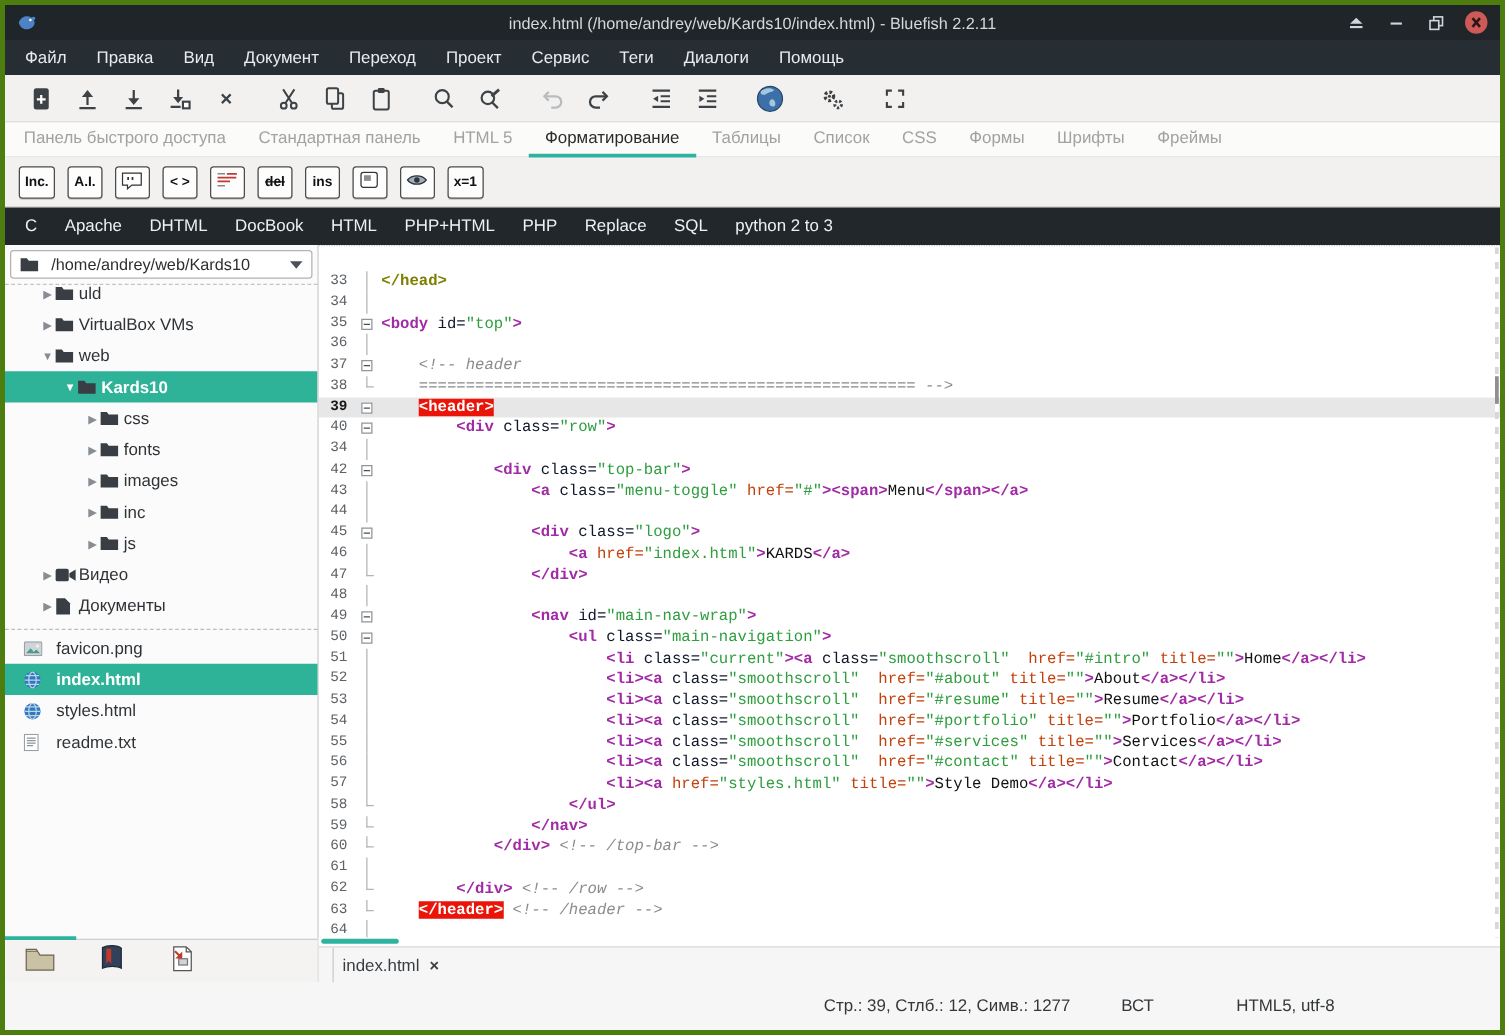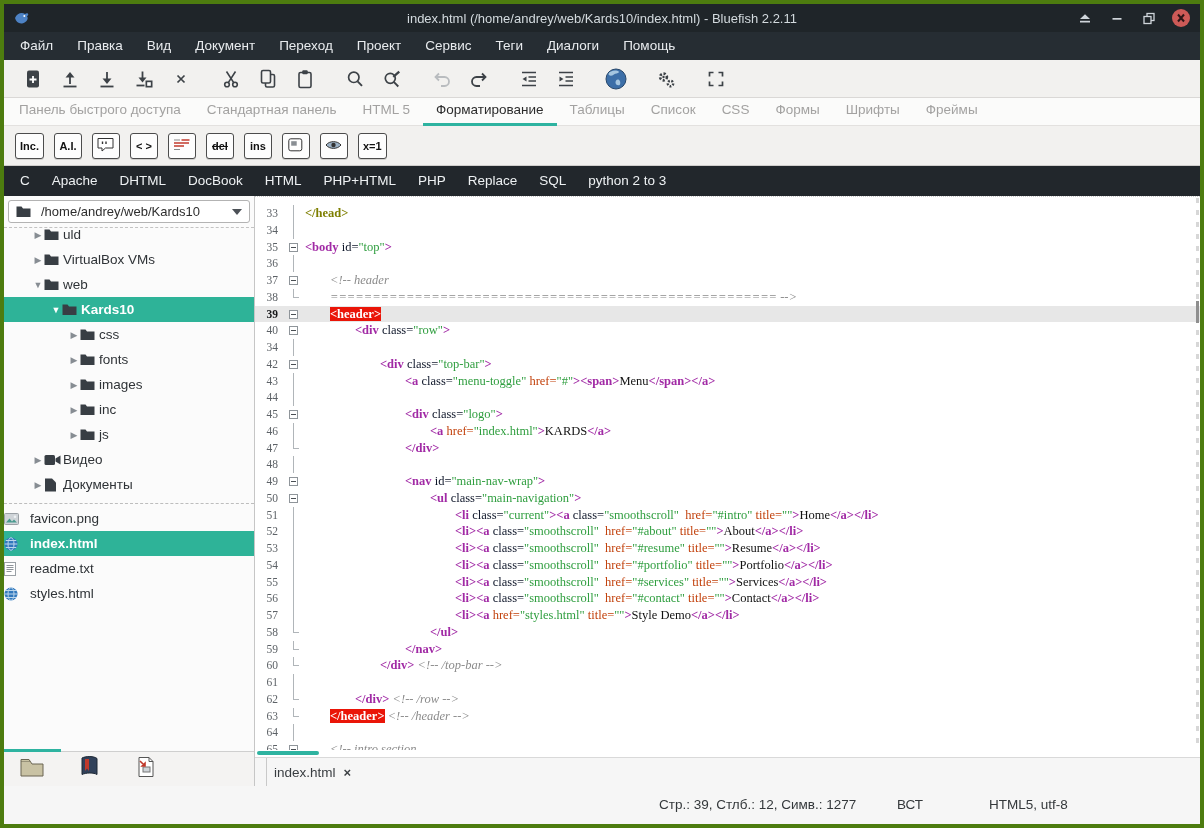--- a/index.html
+++ b/index.html
@@ -46,28 +46,28 @@
   .pathsel{margin:4px;height:23px;background:#fff;border:1px solid #b3b3b3;border-radius:3px;display:flex;align-items:center;padding:0 7px;font-size:13px;color:#2e2e2e;gap:6px}
   .pathsel .caret{margin-left:auto;width:0;height:0;border-left:5px solid transparent;border-right:5px solid transparent;border-top:6px solid #4c5157}
   .treewrap{border-top:1px dashed #c3c3c3;overflow:hidden;flex:0 0 270px}
   .trow,.frow{height:25px;display:flex;align-items:center;font-size:13.5px;color:#2f3337;white-space:nowrap}
   .trow.sel,.frow.sel{background:#2eb398;color:#fff;font-weight:bold}
   .exp{width:12px;flex:0 0 12px;font-size:9px;color:#878d93;text-align:center}
   .trow.sel .exp{color:#fff}
   .ticon{width:19px;flex:0 0 19px;display:flex;align-items:center}
   .splitter{height:7px;border-bottom:1px dashed #bdbdbd;margin-bottom:2px}
   .filelist{flex:1}
-  .frow{padding-left:0;gap:7px}
+  .frow{padding-left:15px;gap:7px}
   .paneltabs{height:35px;flex:0 0 35px;background:#f4f3f2;border-top:1px solid #cfcfcf;position:relative;display:flex;align-items:center;gap:29px;padding-left:14px}
   .paneltabs::before{content:"";position:absolute;top:-3px;left:0;width:57px;height:3px;background:#2eb3a0}
   .ptab{width:28px;height:26px;display:flex;align-items:center;justify-content:center}
 
   
   .editorcol{flex:1;display:flex;flex-direction:column;background:#fff;min-width:0;position:relative}
-  .codearea{flex:1;overflow:hidden;font-family:Liberation Serif, serif;font-size:12.5px;line-height:16.75px;padding-top:8px;border-top:1px dotted #cccccc;position:relative}
+  .codearea{flex:1;overflow:hidden;font-family:Liberation Mono, monospace;font-size:12.5px;line-height:16.75px;padding-top:20px;border-top:1px dotted #cccccc;position:relative}
   .cl{display:flex;height:16.75px;white-space:pre}
   .cl.cur{background:#e7e7e7}
   .ln{width:28px;flex:0 0 28px;text-align:right;padding-right:5px;color:#5d6267;font-size:11.5px}
   .cl.cur .ln{color:#17181a;font-weight:bold}
   .fm{width:22px;flex:0 0 22px;position:relative}
   .fbx{position:absolute;left:6px;top:4px;width:9px;height:9px;border:1px solid #8f959a;background:#fff}
   .fbx::after{content:"";position:absolute;left:1px;right:1px;top:3px;border-top:1px solid #4a4f54}
   .fvl{position:absolute;left:10px;top:0;bottom:0;border-left:1px solid #b0b5b9}
   .fel{position:absolute;left:10px;top:0;height:9px;width:6px;border-left:1px solid #b0b5b9;border-bottom:1px solid #b0b5b9}
   .cd{flex:1}
@@ -477,36 +477,36 @@
               <svg width="14" height="14">
                 <circle cx="7" cy="7" r="6.5" fill="#3178bd"></circle>
                 <ellipse cx="7" cy="7" rx="3" ry="6.3" fill="none" stroke="#bcd6ec"></ellipse>
                 <path d="M0.7 7h12.6M1.8 3.5h10.4M1.8 10.5h10.4" stroke="#bcd6ec" fill="none"></path>
               </svg>
             </span>
             <span>index.html</span>
           </div>
           <div class="frow">
             <span class="ticon">
-              <svg width="12" height="14">
-                <rect x="0.5" y="0.5" width="11" height="13" fill="#fff" stroke="#9aa0a5"></rect>
-                <path d="M2.5 3.5h7M2.5 5.5h7M2.5 7.5h7M2.5 9.5h5" stroke="#8d9399"></path>
-              </svg>
-            </span>
-            <span>readme.txt</span>
-          </div>
-          <div class="frow">
-            <span class="ticon">
               <svg width="14" height="14">
                 <circle cx="7" cy="7" r="6.5" fill="#3178bd"></circle>
                 <ellipse cx="7" cy="7" rx="3" ry="6.3" fill="none" stroke="#bcd6ec"></ellipse>
                 <path d="M0.7 7h12.6M1.8 3.5h10.4M1.8 10.5h10.4" stroke="#bcd6ec" fill="none"></path>
               </svg>
             </span>
             <span>styles.html</span>
+          </div>
+          <div class="frow">
+            <span class="ticon">
+              <svg width="12" height="14">
+                <rect x="0.5" y="0.5" width="11" height="13" fill="#fff" stroke="#9aa0a5"></rect>
+                <path d="M2.5 3.5h7M2.5 5.5h7M2.5 7.5h7M2.5 9.5h5" stroke="#8d9399"></path>
+              </svg>
+            </span>
+            <span>readme.txt</span>
           </div>
         </div>
       <div class="paneltabs" id="paneltabs">
           <span class="ptab">
             <span><svg width="26" height="22">
                 <path d="M2 5 h9 l2 3 h11 v12 h-22 z" fill="#c9c2a4" stroke="#6b6553"></path>
                 <path d="M2 5 v-1.5 h8 l1 1.5" fill="#c9c2a4" stroke="#6b6553"></path>
               </svg></span>
           </span>
           <span class="ptab">

